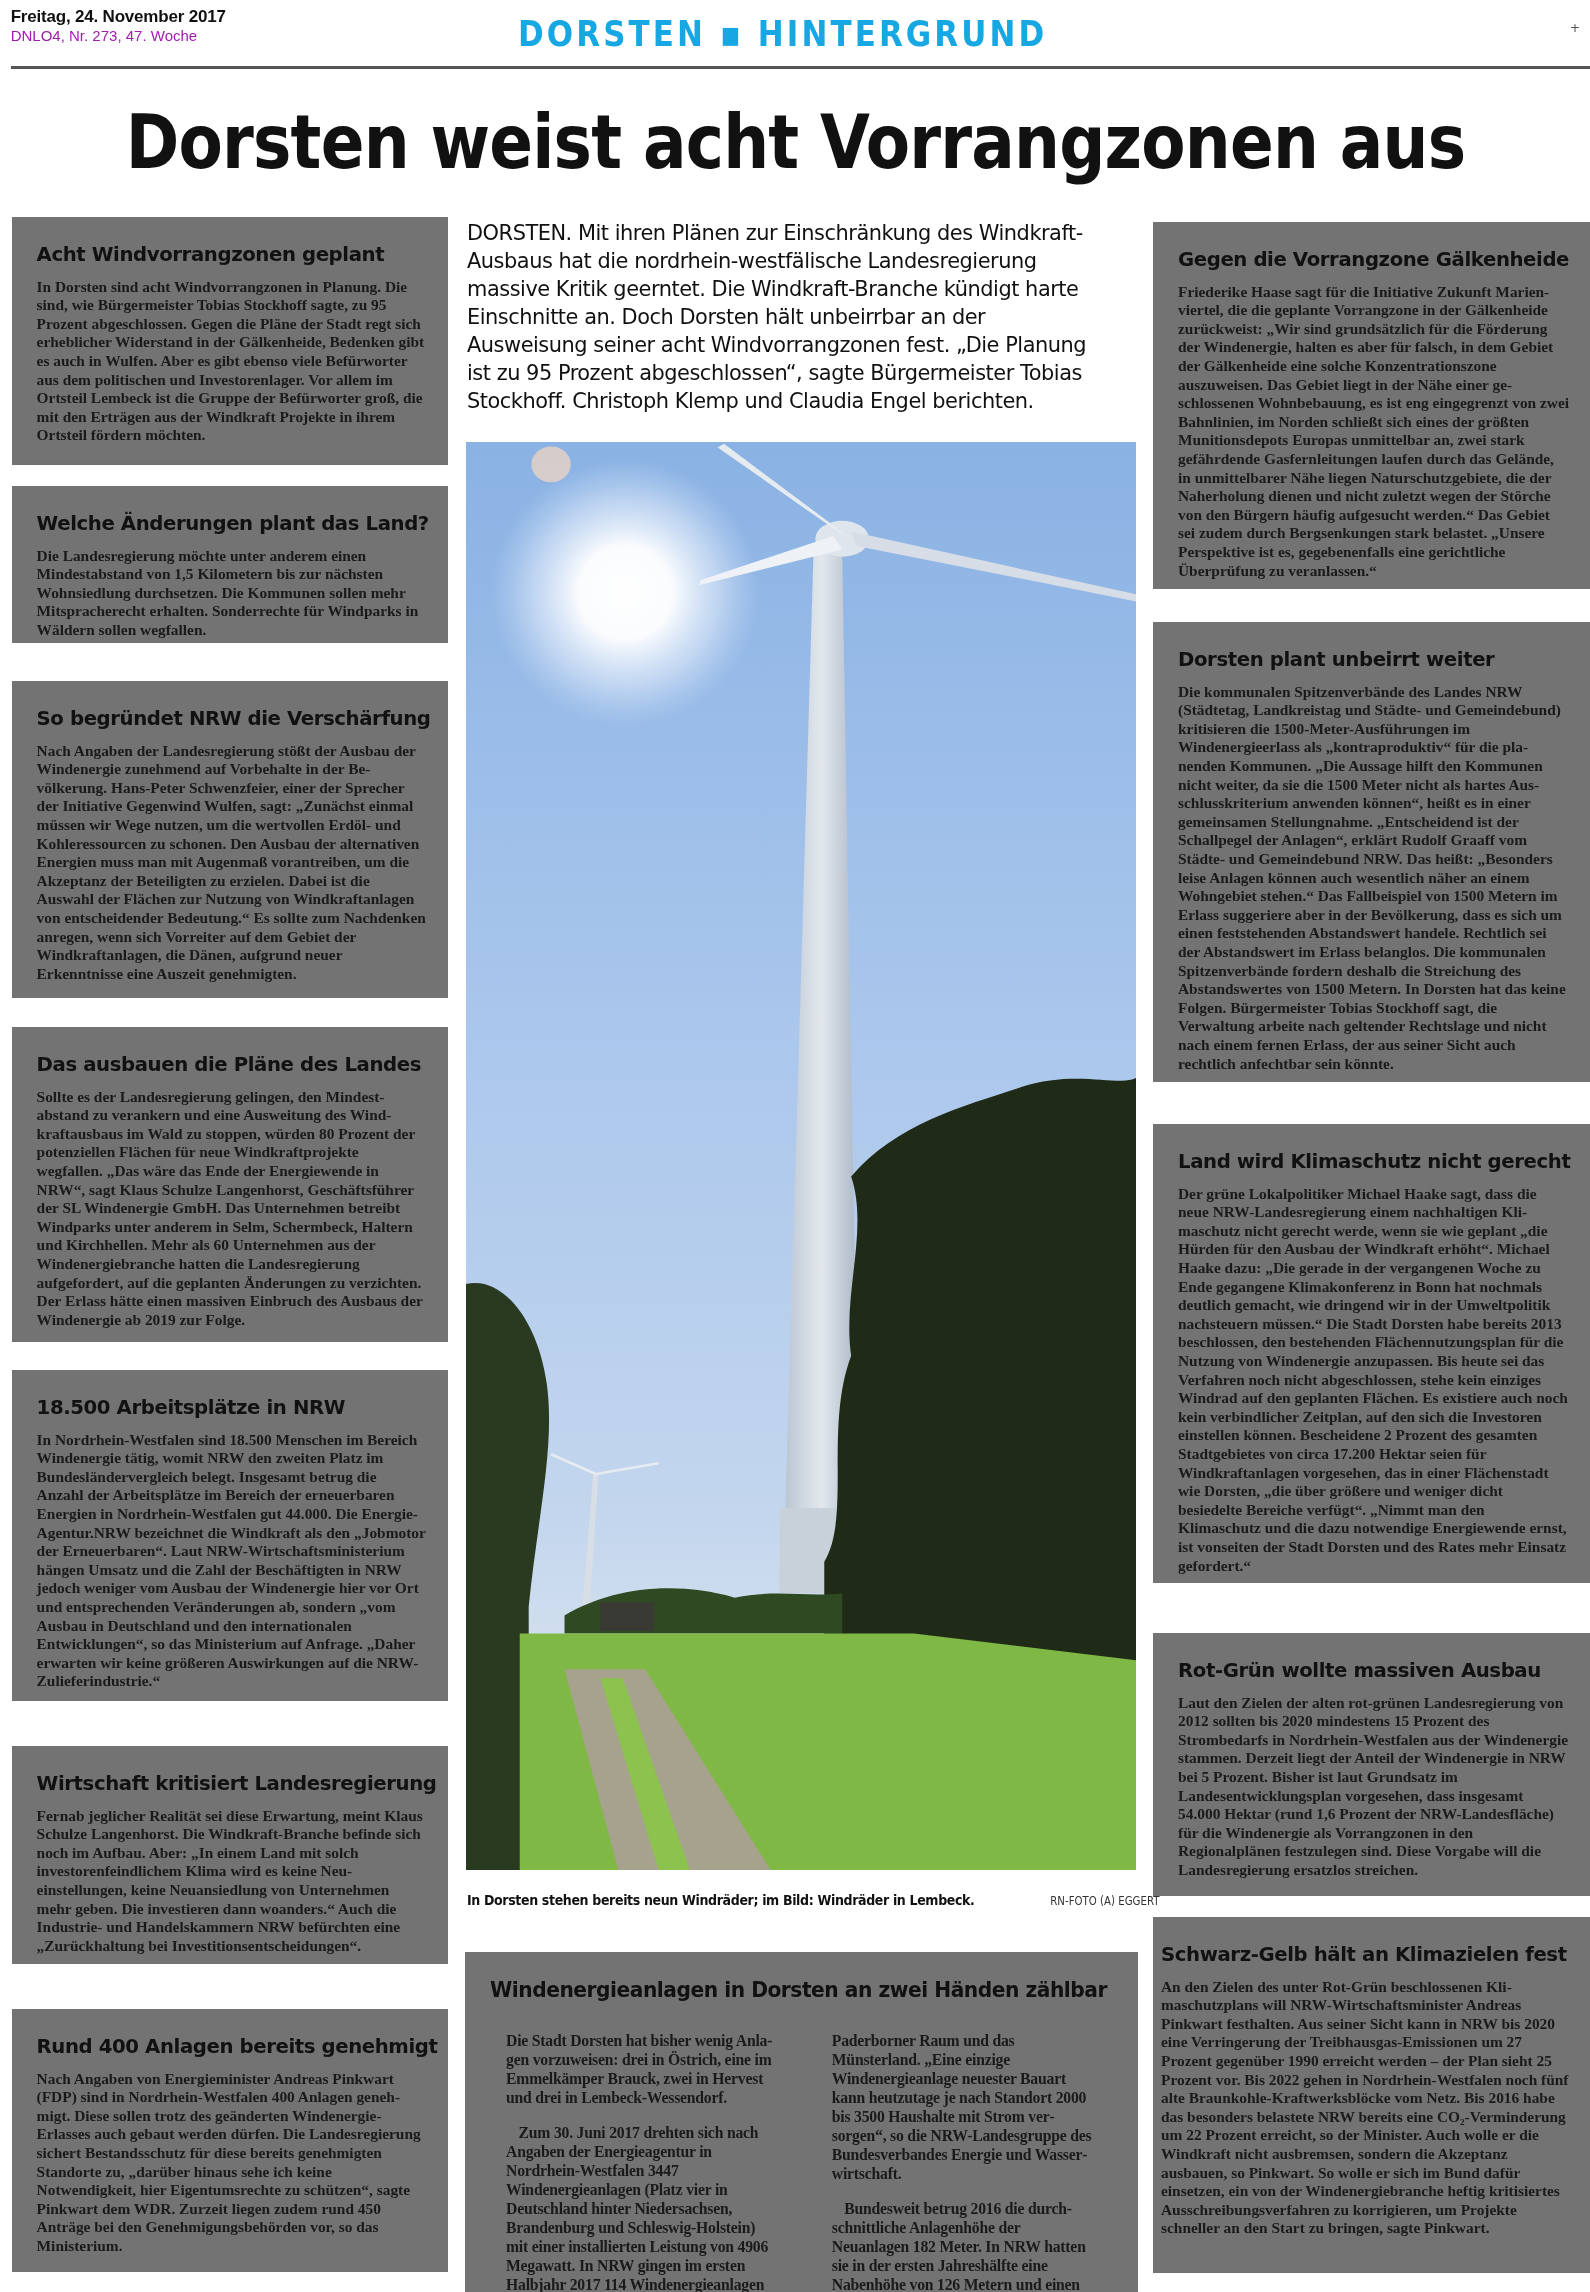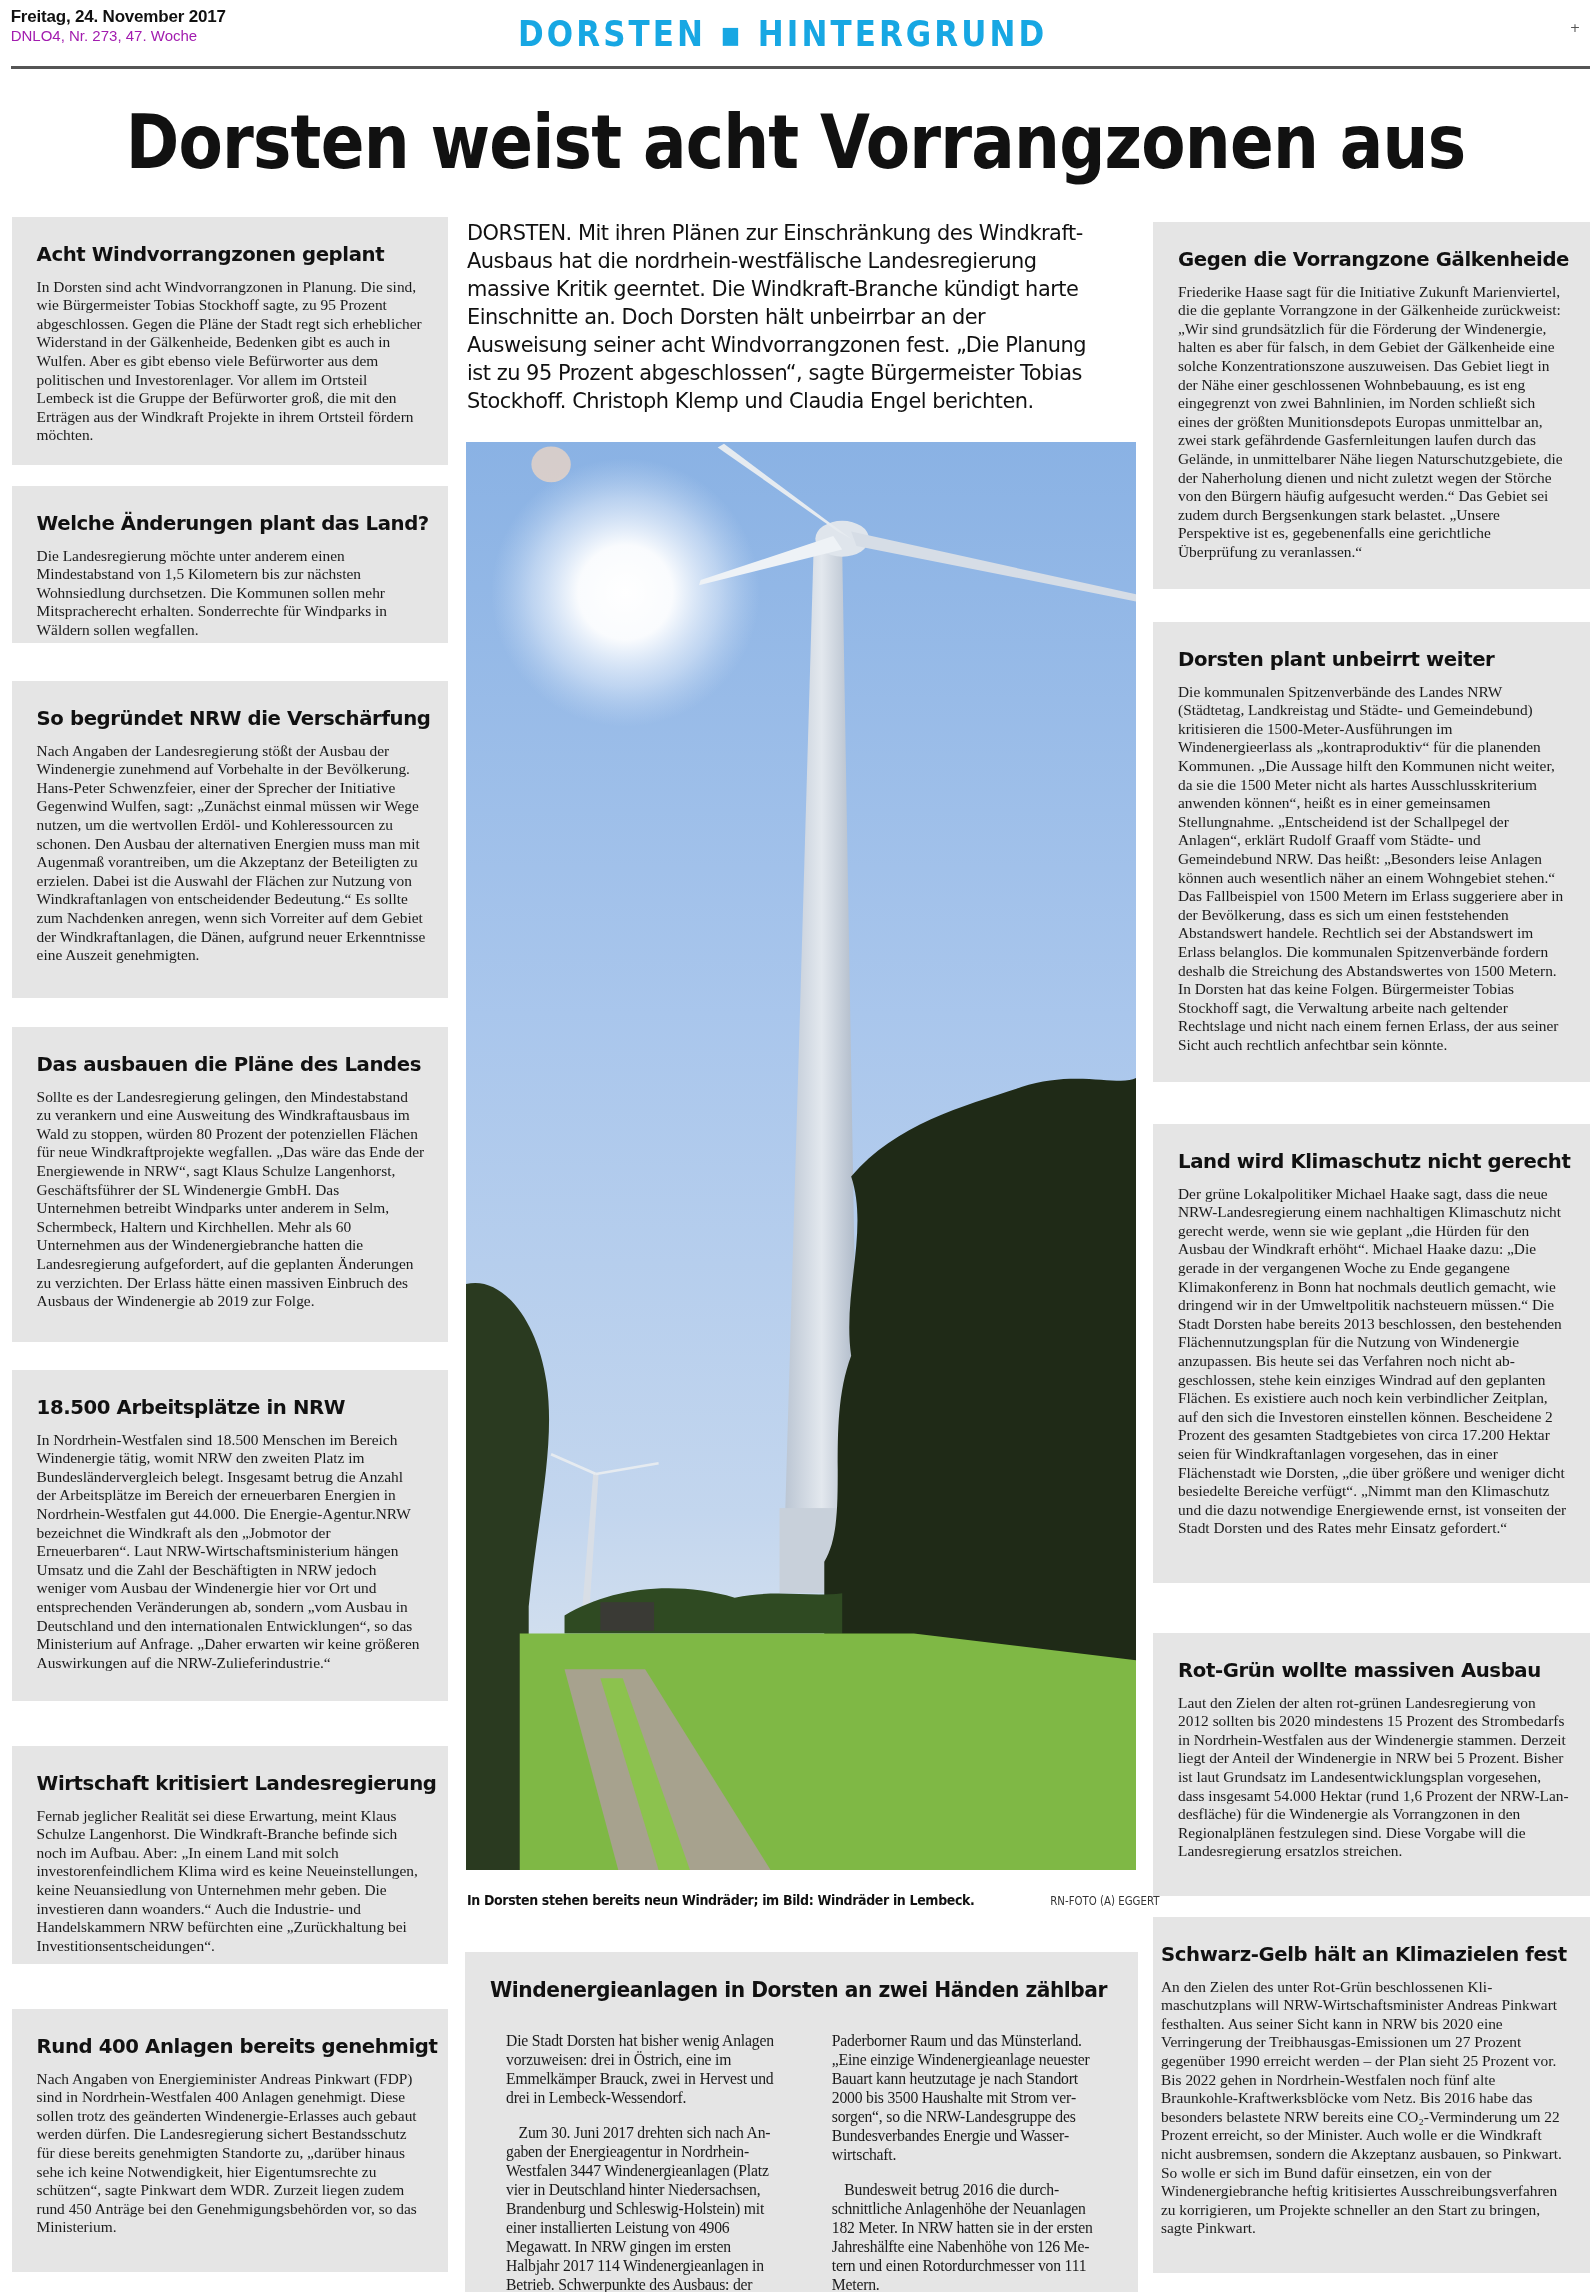--- a/index.html
+++ b/index.html
@@ -9,23 +9,23 @@
   .masthead-left { position: absolute; left: 10.7px; top: 7.2px; }
   .masthead-date { font-family: "Liberation Sans", sans-serif; font-weight: bold; font-size: 17px; line-height: 19.7px; letter-spacing: -0.2px; }
   .masthead-issue { font-family: "Liberation Sans", sans-serif; font-size: 15px; line-height: 18px; color: #a21caf; }
   .section-title { position: absolute; left: 518px; top: 12.5px; font-family: "DejaVu Sans", sans-serif; font-weight: bold; font-size: 36px; letter-spacing: 3.6px; color: #17a7e3; transform: scaleX(0.86); transform-origin: left center; white-space: nowrap; }
   .plus-mark { position: absolute; right: 10.7px; top: 19.7px; font-family: "DejaVu Sans", sans-serif; font-size: 12.5px; color: #555; }
   .head-rule { position: absolute; left: 10.7px; right: 0; top: 66px; height: 2.7px; background: #555; }
 
   .headline { position: absolute; left: 0; width: 1591px; top: 93px; text-align: center; font-family: "DejaVu Sans", sans-serif; font-weight: bold; font-size: 75px; line-height: 99px; letter-spacing: -0.9px; transform: scaleX(0.86); transform-origin: center; white-space: nowrap; }
 
   
-  .box { position: absolute; background: #e5e5e5; box-sizing: border-box; padding: 25px 21.5px 12.5px 25px; }
+  .box { position: absolute; background: #737373; box-sizing: border-box; padding: 25px 21.5px 12.5px 25px; }
   .box h2 { margin: 0 0 10.7px 0; font-family: "DejaVu Sans", sans-serif; font-weight: bold; font-size: 19.7px; line-height: 25px; letter-spacing: -0.4px; white-space: nowrap; }
-  .box p { margin: 0; font-family: "Liberation Serif", serif; font-size: 15.4px; line-height: 18.6px; color: #1a1a1a; text-align: left; hyphens: manual; }
+  .box p { margin: 0; font-family: "Liberation Serif", serif; font-size: 15.4px; line-height: 18.6px; color: #1a1a1a; text-align: left; hyphens: manual; font-weight: bold; }
 
   .col-left { left: 11.6px; width: 436px; }
   .col-right { left: 1153px; width: 438px; }
 
   
   .lead { position: absolute; left: 467px; top: 219px; width: 672px; font-family: "DejaVu Sans", sans-serif; font-size: 22px; line-height: 28px; letter-spacing: -0.5px; color: #111; transform: scaleX(0.95); transform-origin: left top; }
 
   
   .photo { position: absolute; left: 466px; top: 442px; width: 670px; height: 1428px; overflow: hidden; background: linear-gradient(180deg, #8ab2e4 0%, #a9c6ec 40%, #c3d6ee 75%, #d7e2ee 88%, #9ec35a 92%, #6aa03a 100%); }
   .photo svg { position: absolute; left: 0; top: 0; width: 100%; height: 100%; }

